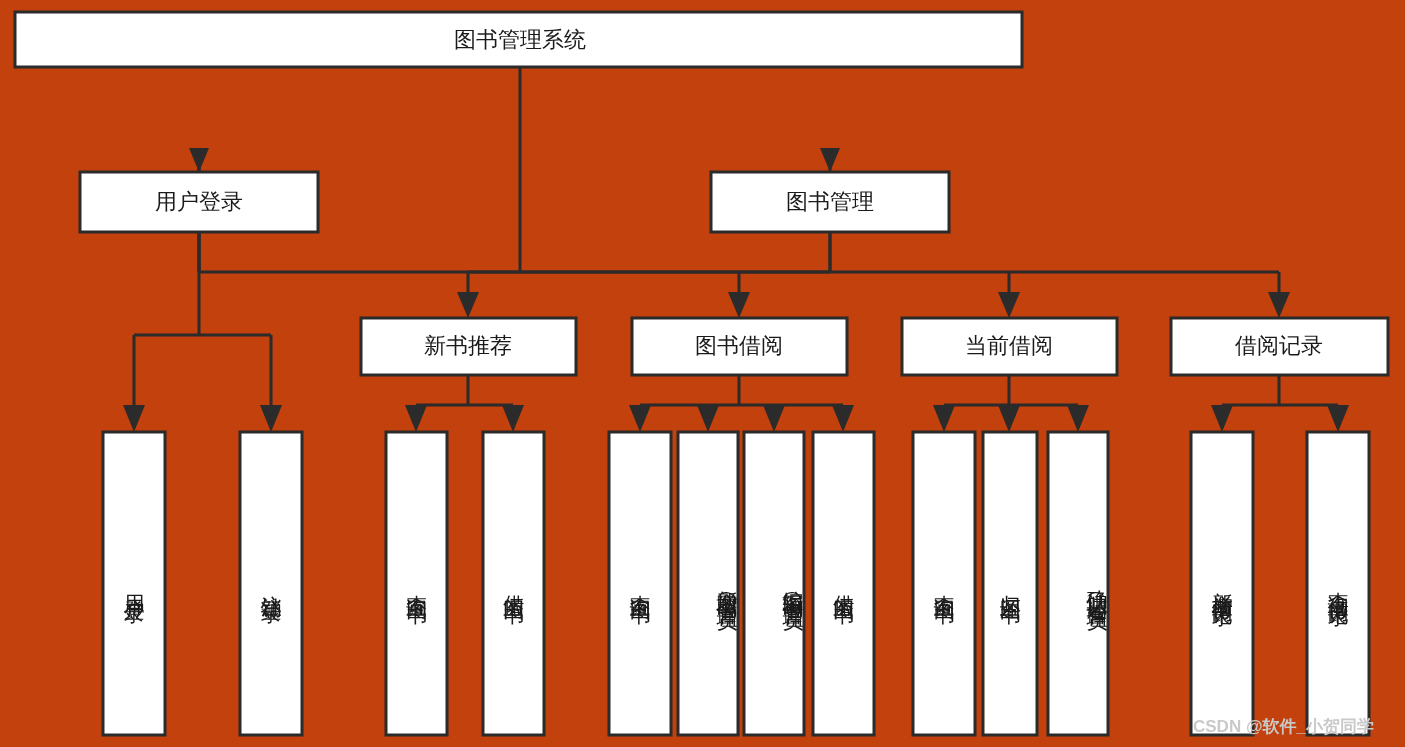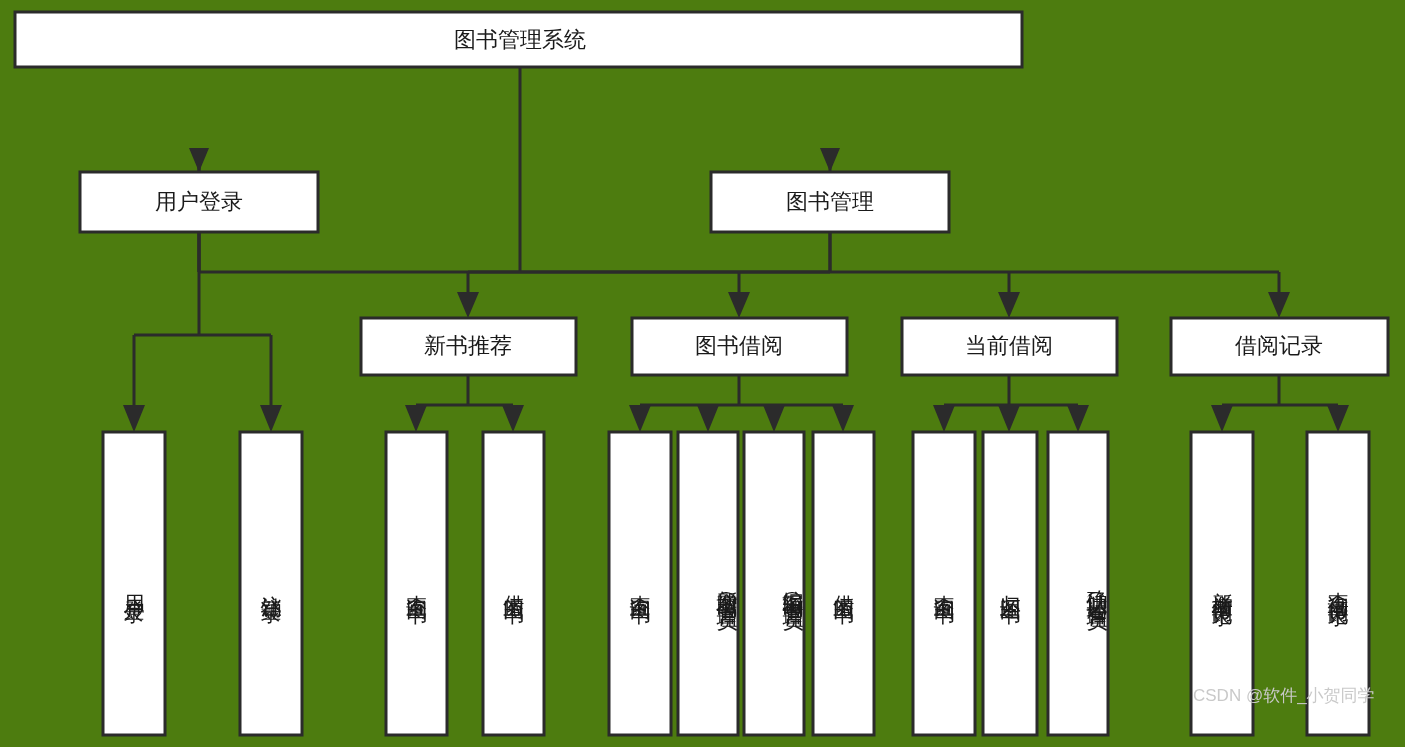--- a/index.html
+++ b/index.html
@@ -8,21 +8,21 @@
     padding: 0;
     background: #ffffff;
   }
   body {
     font-family: "Liberation Sans", "DejaVu Sans", sans-serif;
   }
   #diagram-root {
     position: relative;
     width: 1405px;
     height: 747px;
-    background: #4d7c0f;
+    background: #c2410c;
     overflow: hidden;
   }
   svg.diagram-canvas {
     position: absolute;
     left: 0;
     top: 0;
     width: 1405px;
     height: 747px;
   }
   .node-box {
@@ -212,15 +212,15 @@
   <div class="node-label-v" style="left:744px; top:432px; width:60px; height:303px; align-items:flex-start; padding-top:6px; box-sizing:border-box;">编辑图书（管理员）</div>
   <div class="node-label-v" style="left:813px; top:432px; width:61px; height:303px;">借阅图书</div>
 
   <div class="node-label-v" style="left:913px; top:432px; width:62px; height:303px;">查询图书</div>
   <div class="node-label-v" style="left:983px; top:432px; width:54px; height:303px;">归还图书</div>
   <div class="node-label-v" style="left:1048px; top:432px; width:60px; height:303px; align-items:flex-start; padding-top:6px; box-sizing:border-box;">确认归还（管理员）</div>
 
   <div class="node-label-v" style="left:1191px; top:432px; width:62px; height:303px;">新增借阅记录</div>
   <div class="node-label-v" style="left:1307px; top:432px; width:62px; height:303px;">查询借阅记录</div>
 
-  <div class="watermark" style="left:1193px; top:684px;">CSDN @软件_小贺同学</div>
+  <div class="watermark" style="left:1193px; top:715px;font-weight:bold;">CSDN @软件_小贺同学</div>
 
 </div>
 
 </body></html>

